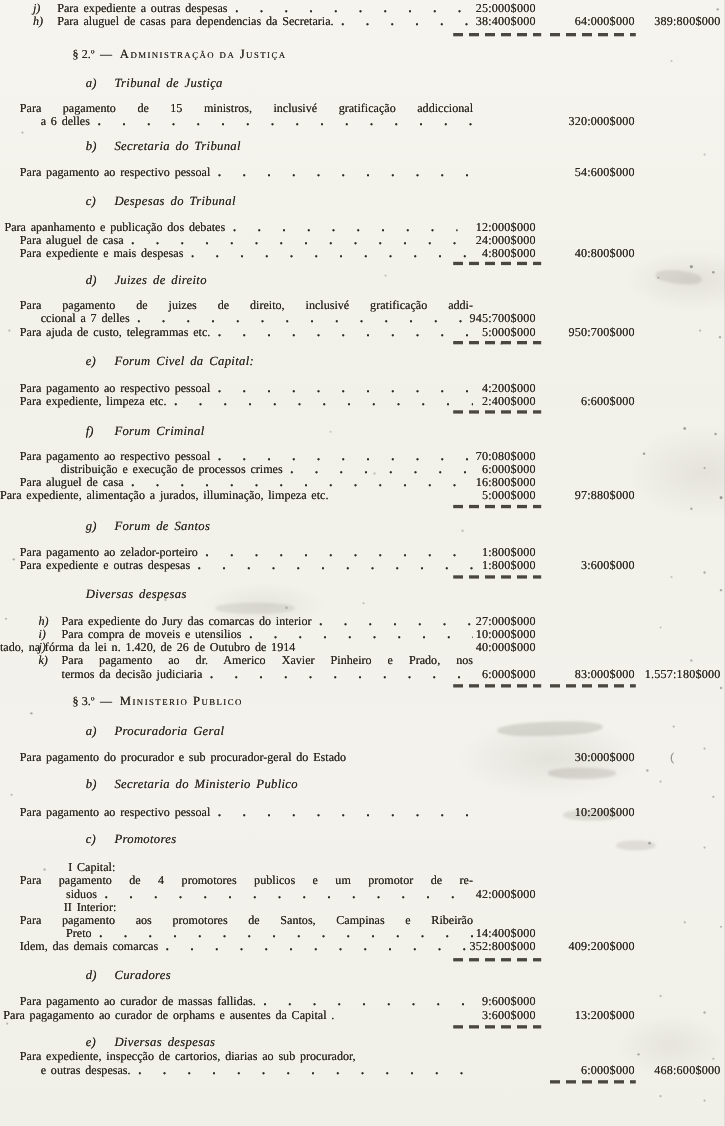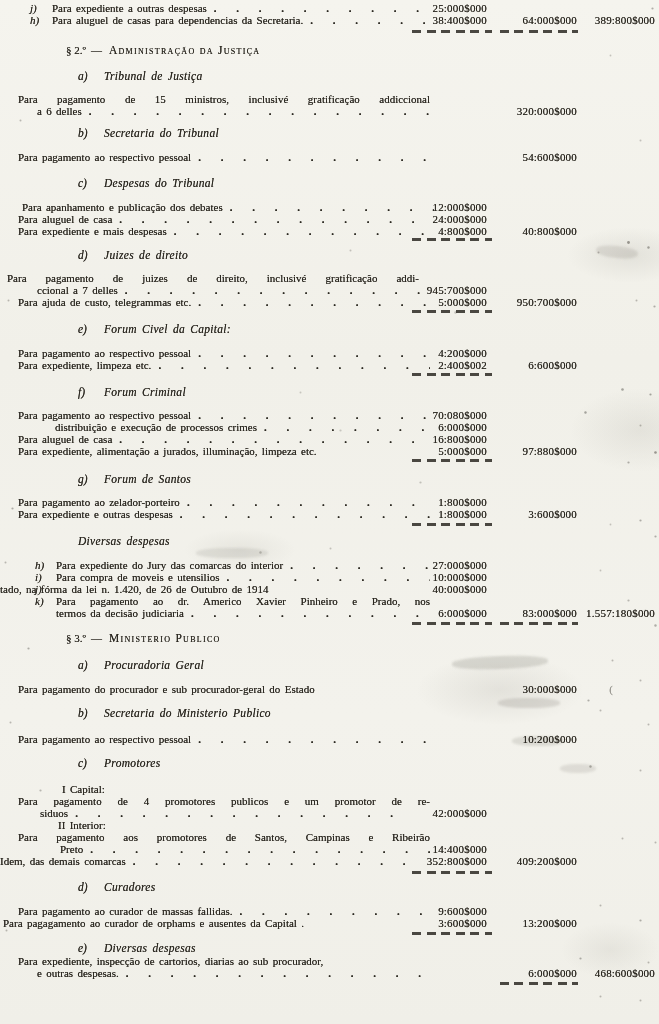--- a/index.html
+++ b/index.html
@@ -133,21 +133,21 @@
       <div class="sub" style="margin-top: 10px;"><span class="letter">b)</span><span class="slabel">Secretaria do Tribunal</span></div>
       <div class="row" style="margin-top: 11px;">
         <div class="line" style="margin-left: 18px; width: 412px;">
           <span class="t">Para pagamento ao respectivo pessoal</span>
           <span class="dots">. . . . . . . . . . . . . . . . . . . . . . . . . . . . . . . . . .</span>
         </div>
         <span class="val c2">54:600$000</span>
       </div>
       <div class="sub" style="margin-top: 14px;"><span class="letter">c)</span><span class="slabel">Despesas do Tribunal</span></div>
       <div class="row" style="margin-top: 11px;">
-        <div class="line" style="margin-left: 22px; width: 412px;">
+        <div class="line" style="margin-left: 4px; width: 412px;">
           <span class="t">Para apanhamento e publicação dos debates</span>
           <span class="dots">. . . . . . . . . . . . . . . . . . . . . . . . . . . . . . . . . .</span>
         </div>
         <span class="val c1">12:000$000</span>
       </div>
       <div class="row">
         <div class="line" style="margin-left: 18px; width: 412px;">
           <span class="t">Para aluguel de casa</span>
           <span class="dots">. . . . . . . . . . . . . . . . . . . . . . . . . . . . . . . . . .</span>
         </div>
@@ -159,21 +159,21 @@
           <span class="dots">. . . . . . . . . . . . . . . . . . . . . . . . . . . . . . . . . .</span>
         </div>
         <span class="val c1">4:800$000</span>
         <span class="val c2">40:800$000</span>
       </div>
       <div class="rule" style="margin-top: 1px;">
         <span class="dash c1"></span>
       </div>
       <div class="sub" style="margin-top: 8px;"><span class="letter">d)</span><span class="slabel">Juizes de direito</span></div>
       <div class="row" style="margin-top: 10px;">
-        <div class="line" style="margin-left: 7px; width: 412px;">
+        <div class="line" style="margin-left: 18px; width: 412px;">
           <span class="t just">Para pagamento de juizes de direito, inclusivé gratificação addi-</span>
         </div>
         <div class="line" style="margin-left: 37px; width: 393px;">
           <span class="t">ccional a 7 delles</span>
           <span class="dots">. . . . . . . . . . . . . . . . . . . . . . . . . . . . . . . . . .</span>
         </div>
         <span class="val c1">945:700$000</span>
       </div>
       <div class="row">
         <div class="line" style="margin-left: 18px; width: 412px;">
@@ -192,21 +192,21 @@
           <span class="t">Para pagamento ao respectivo pessoal</span>
           <span class="dots">. . . . . . . . . . . . . . . . . . . . . . . . . . . . . . . . . .</span>
         </div>
         <span class="val c1">4:200$000</span>
       </div>
       <div class="row">
         <div class="line" style="margin-left: 18px; width: 412px;">
           <span class="t">Para expediente, limpeza etc.</span>
           <span class="dots">. . . . . . . . . . . . . . . . . . . . . . . . . . . . . . . . . .</span>
         </div>
-        <span class="val c1">2:400$002</span>
+        <span class="val c1">2:400$000</span>
         <span class="val c2">6:600$000</span>
       </div>
       <div class="rule" style="margin-top: 2px;">
         <span class="dash c1"></span>
       </div>
       <div class="sub" style="margin-top: 10px;"><span class="letter">f)</span><span class="slabel">Forum Criminal</span></div>
       <div class="row" style="margin-top: 10px;">
         <div class="line" style="margin-left: 18px; width: 412px;">
           <span class="t">Para pagamento ao respectivo pessoal</span>
           <span class="dots">. . . . . . . . . . . . . . . . . . . . . . . . . . . . . . . . . .</span>
@@ -221,21 +221,21 @@
         <span class="val c1">6:000$000</span>
       </div>
       <div class="row">
         <div class="line" style="margin-left: 18px; width: 412px;">
           <span class="t">Para aluguel de casa</span>
           <span class="dots">. . . . . . . . . . . . . . . . . . . . . . . . . . . . . . . . . .</span>
         </div>
         <span class="val c1">16:800$000</span>
       </div>
       <div class="row">
-        <div class="line" style="margin-left: 18px; width: 412px; text-align: center;">
+        <div class="line" style="width: 412px; text-align: center;">
           <span class="t">Para expediente, alimentação a jurados, illuminação, limpeza etc.</span>
         </div>
         <span class="val c1">5:000$000</span>
         <span class="val c2">97:880$000</span>
       </div>
       <div class="rule" style="margin-top: 2px;">
         <span class="dash c1"></span>
       </div>
       <div class="sub" style="margin-top: 11px;"><span class="letter">g)</span><span class="slabel">Forum de Santos</span></div>
       <div class="row" style="margin-top: 10px;">
@@ -317,21 +317,21 @@
       <div class="sub" style="margin-top: 12px;"><span class="letter">c)</span><span class="slabel">Promotores</span></div>
       <div class="row" style="margin-top: 13px;">
         <div class="line" style="margin-left: 62px; width: 368px;">
           <span class="t">I Capital:</span>
         </div>
       </div>
       <div class="row">
         <div class="line" style="margin-left: 18px; width: 412px;">
           <span class="t just">Para pagamento de 4 promotores publicos e um promotor de re-</span>
         </div>
-        <div class="line" style="margin-left: 40px; width: 370px; align-items: flex-end;">
+        <div class="line" style="margin-left: 60px; width: 370px; align-items: flex-end;">
           <span class="t">siduos</span>
           <span class="dots">. . . . . . . . . . . . . . . . . . . . . . . . . . . . . . . . . .</span>
         </div>
         <span class="val c1">42:000$000</span>
       </div>
       <div class="row">
         <div class="line" style="margin-left: 58px; width: 372px; text-align: right;">
           <span class="t">II Interior:</span>
         </div>
       </div>
@@ -339,21 +339,21 @@
         <div class="line" style="margin-left: 18px; width: 412px;">
           <span class="t just">Para pagamento aos promotores de Santos, Campinas e Ribeirão</span>
         </div>
         <div class="line" style="margin-left: 60px; width: 370px;">
           <span class="t">Preto</span>
           <span class="dots">. . . . . . . . . . . . . . . . . . . . . . . . . . . . . . . . . .</span>
         </div>
         <span class="val c1">14:400$000</span>
       </div>
       <div class="row">
-        <div class="line" style="width: 412px;">
+        <div class="line" style="margin-left: 18px; width: 412px;">
           <span class="t">Idem, das demais comarcas</span>
           <span class="dots">. . . . . . . . . . . . . . . . . . . . . . . . . . . . . . . . . .</span>
         </div>
         <span class="val c1">352:800$000</span>
         <span class="val c2">409:200$000</span>
       </div>
       <div class="rule" style="margin-top: 4px;">
         <span class="dash c1"></span>
       </div>
       <div class="sub" style="margin-top: 7px;"><span class="letter">d)</span><span class="slabel">Curadores</span></div>

